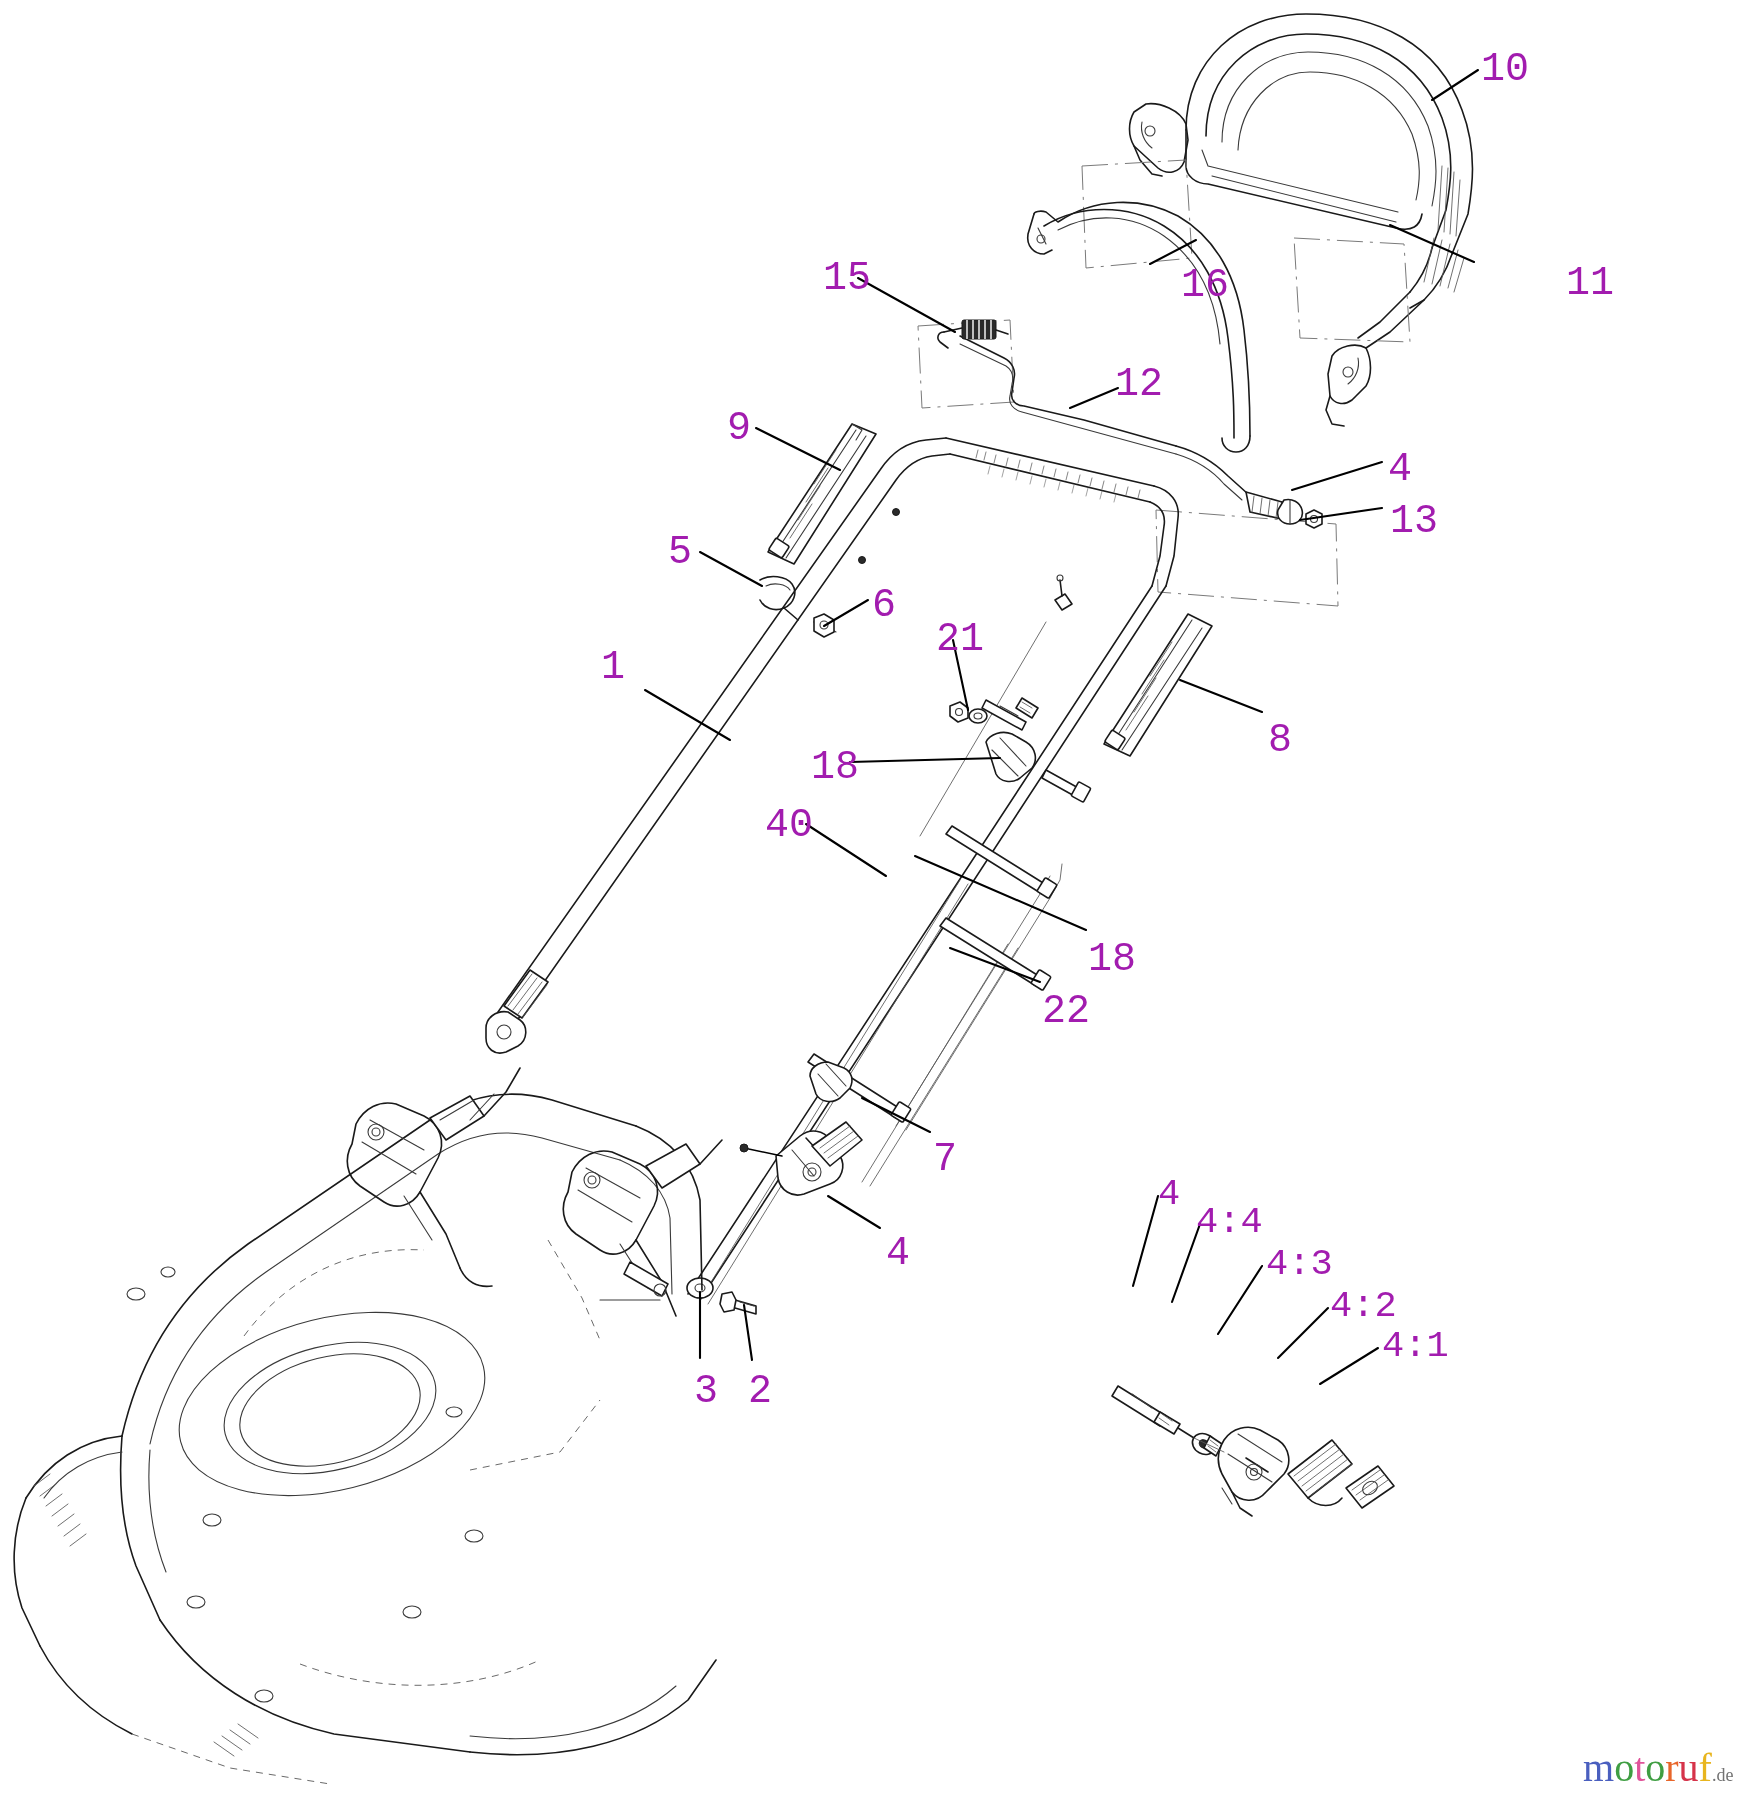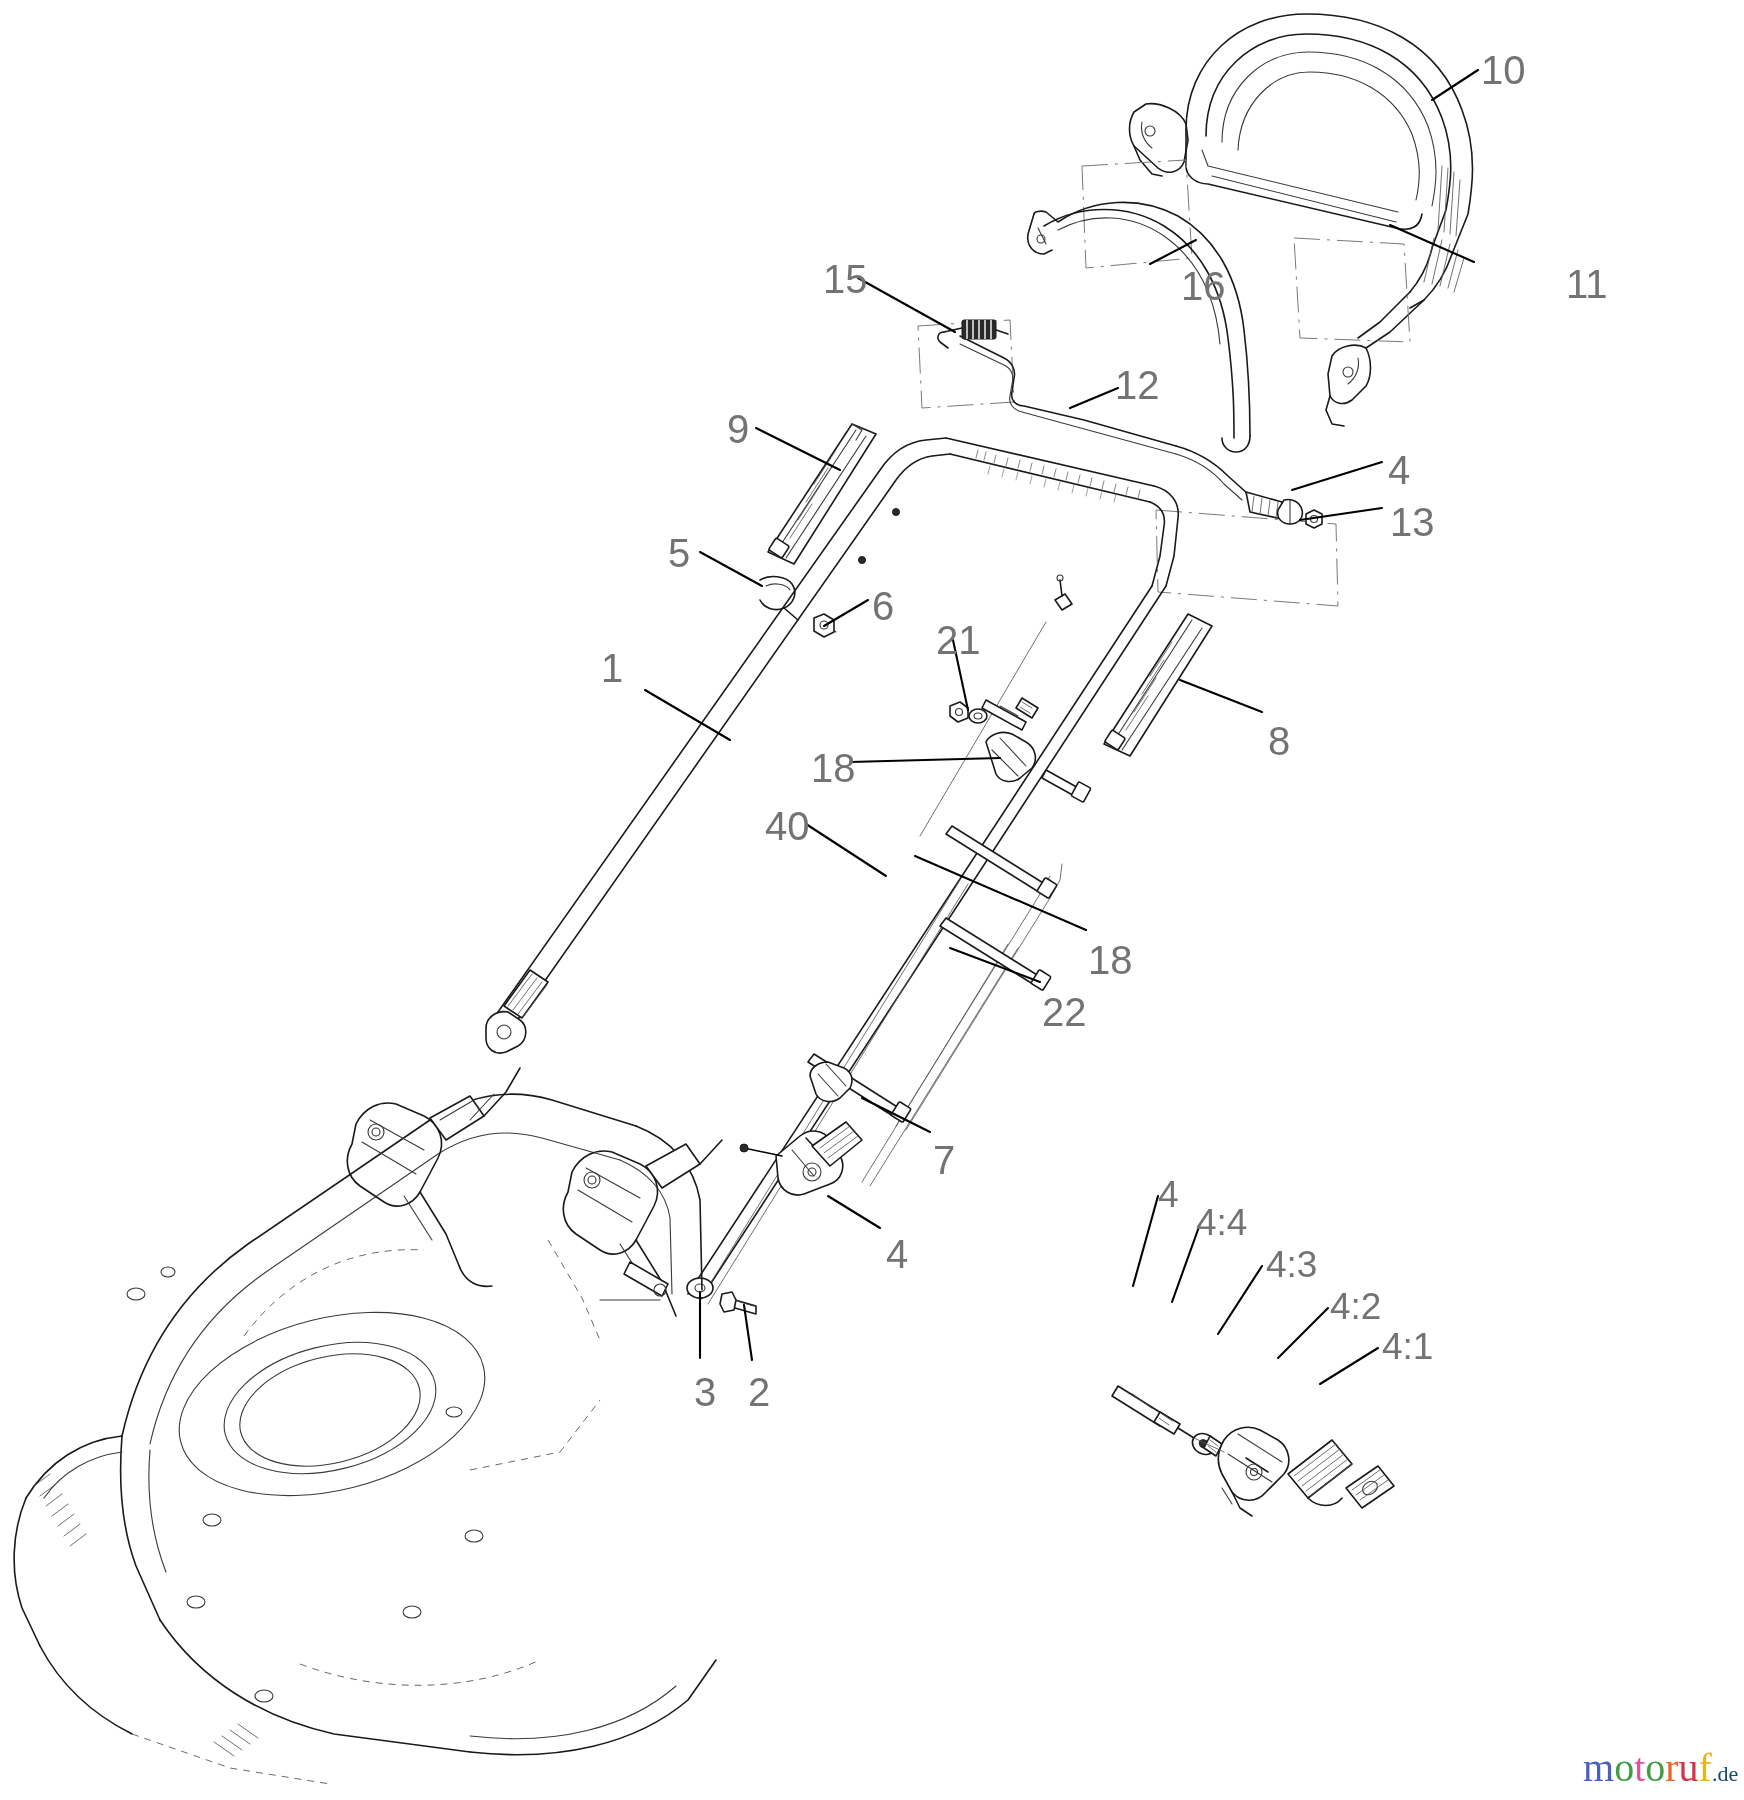--- a/index.html
+++ b/index.html
@@ -1,25 +1,25 @@
 <!DOCTYPE html>
 <html><head>
 <meta charset="utf-8">
 <title>Parts Diagram</title>
 <style>
   html,body{margin:0;padding:0;background:#ffffff;}
   body{font-family:"Liberation Sans",sans-serif;}
   #stage{position:relative;width:1744px;height:1800px;background:#fff;overflow:hidden;}
   #stage svg.drawing{position:absolute;left:0;top:0;width:1744px;height:1800px;}
-  .callout{position:absolute;font-family:Liberation Sans, sans-serif;font-size:40px;color:#737373;
+  .callout{position:absolute;font-family:Liberation Mono, monospace;font-size:40px;color:#a21caf;
            line-height:1;white-space:nowrap;letter-spacing:0px;font-weight:400;}
   .callout.sub{font-size:37px;}
   .wm{position:absolute;font-family:"Liberation Serif",serif;font-size:40px;line-height:1;white-space:nowrap;}
   .wm .l{font-weight:400;}
-  .wm .suffix{font-size:22px;color:#0c4a6e;}
+  .wm .suffix{font-size:18px;color:#737373;}
 </style>
 </head>
 <body>
 
 <div id="stage">
 
   <svg class="drawing" viewBox="0 0 1744 1800">
     <defs>
       <style>
         .ln{fill:none;stroke:#1a1a1a;stroke-width:1.6;stroke-linecap:round;stroke-linejoin:round;}

